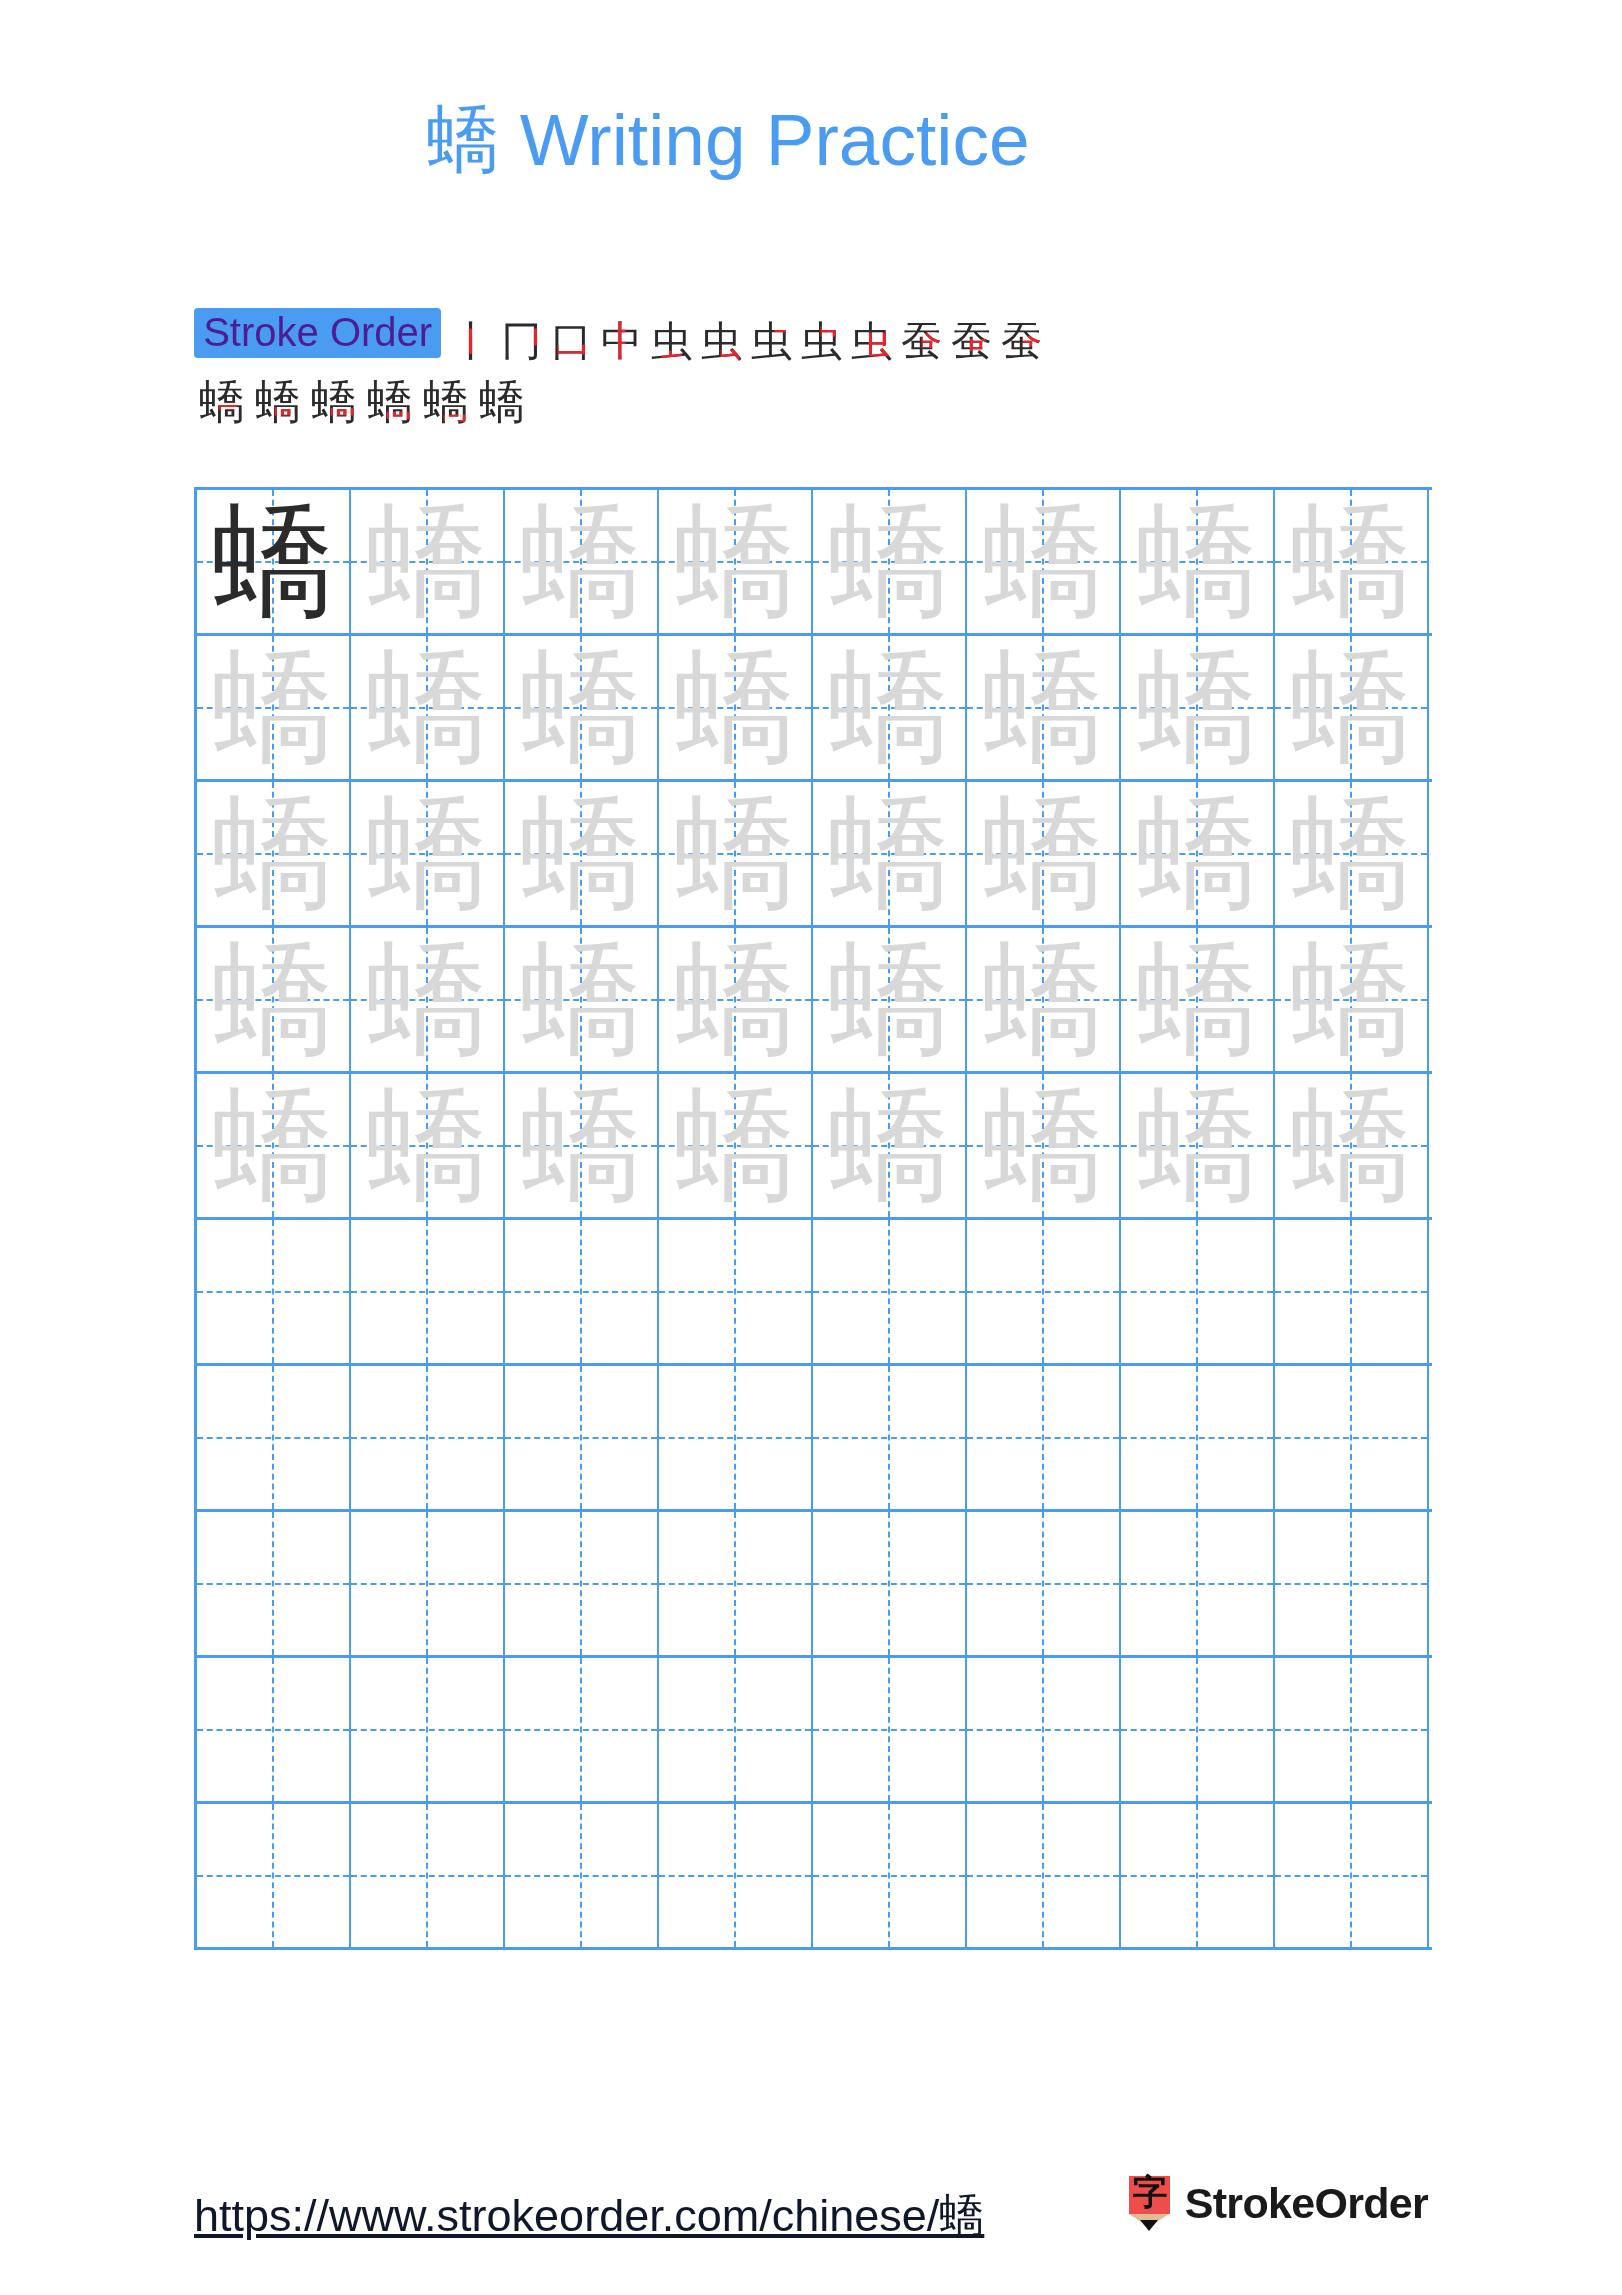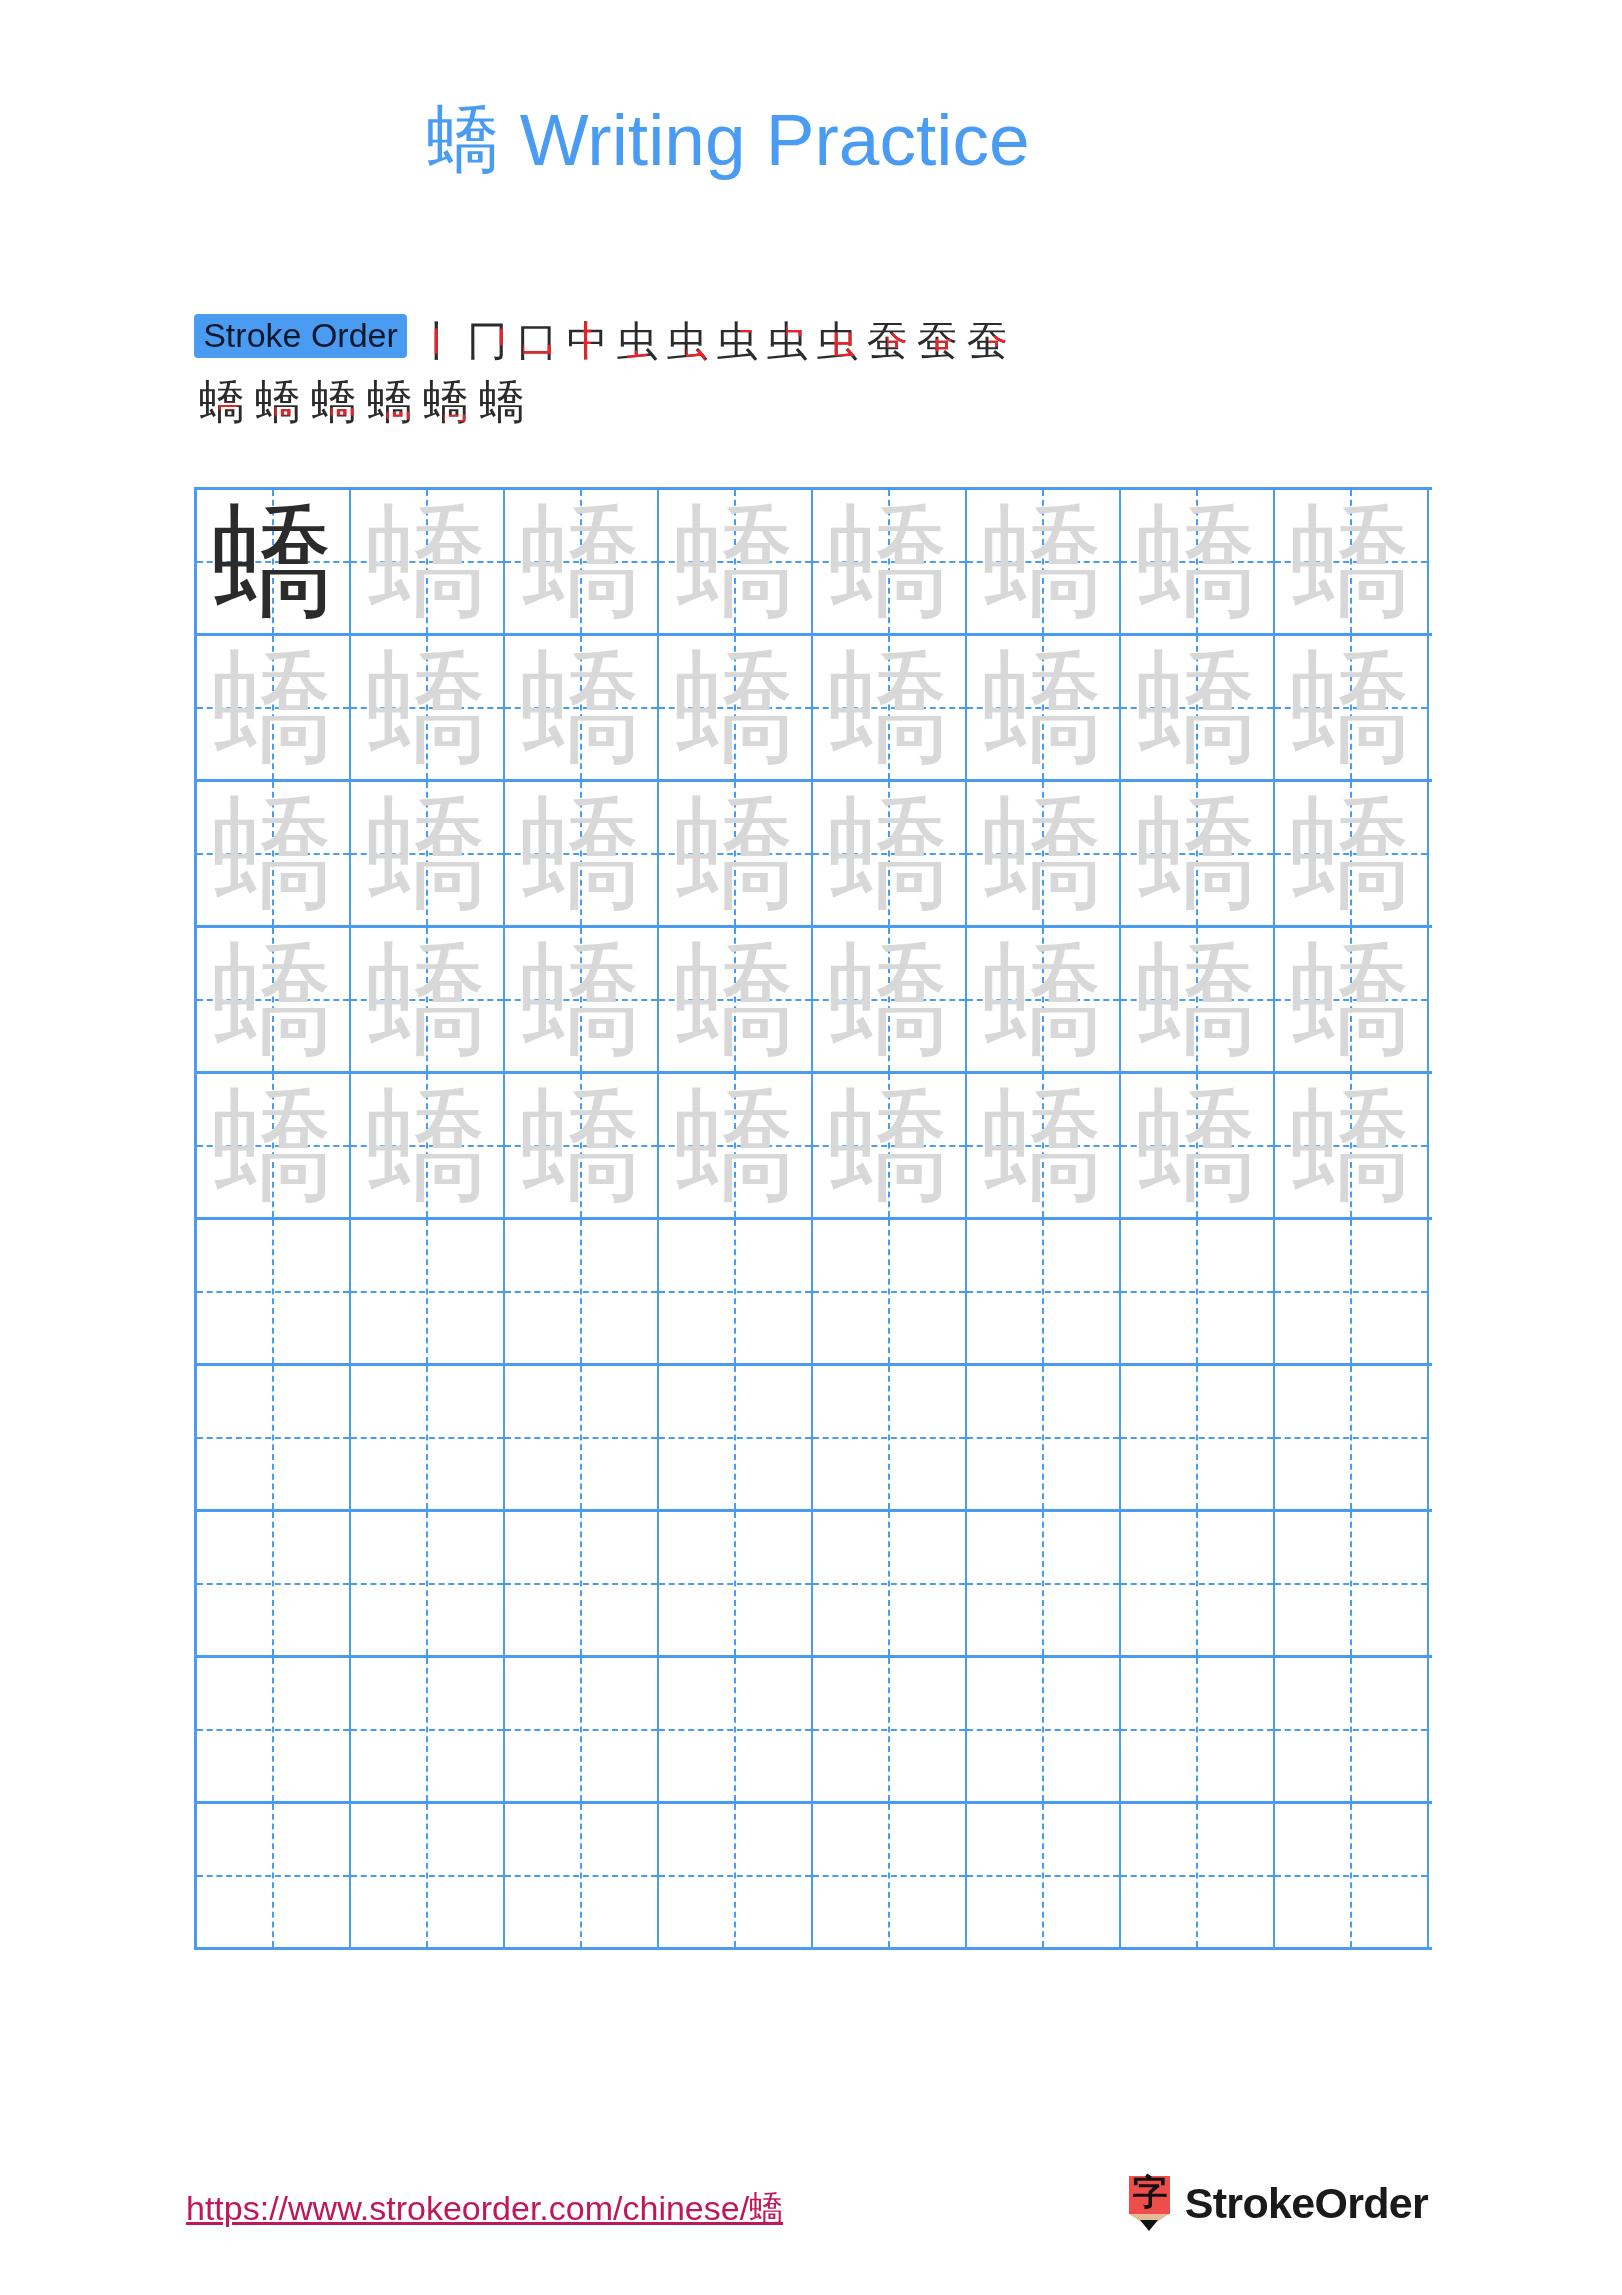--- a/index.html
+++ b/index.html
@@ -43,22 +43,22 @@
     flex-wrap: nowrap;
     height: 60px;
   }
   .so-line.second {
     margin-top: 2.6px;
     justify-content: flex-start;
   }
   .so-badge {
     display: inline-block;
     background: #4a9bf2;
-    color: #0f172a;
-    font-size: 34px;
+    color: #4c1d95;
+    font-size: 40px;
     font-weight: 400;
     padding: 3.9px 9.2px 6.5px 9.2px;
     border-radius: 3.9px;
     line-height: 1;
     white-space: nowrap;
     margin-right: 5.2px;
     position: relative;
     top: -3.9px;
   }
   .so-glyph {
@@ -170,24 +170,24 @@
   
   .footer {
     position: absolute;
     left: 0;
     top: 2172px;
     width: 1622px;
     height: 92px;
   }
   .footer-url {
     position: absolute;
-    left: 186px;
+    left: 194px;
     top: 14.4px;
-    color: #be185d;
-    font-size: 34px;
+    color: #0f172a;
+    font-size: 45px;
     white-space: nowrap;
   }
   .brand {
     position: absolute;
     right: 194px;
     top: 3.9px;
     display: flex;
     align-items: center;
     gap: 14.4px;
   }

